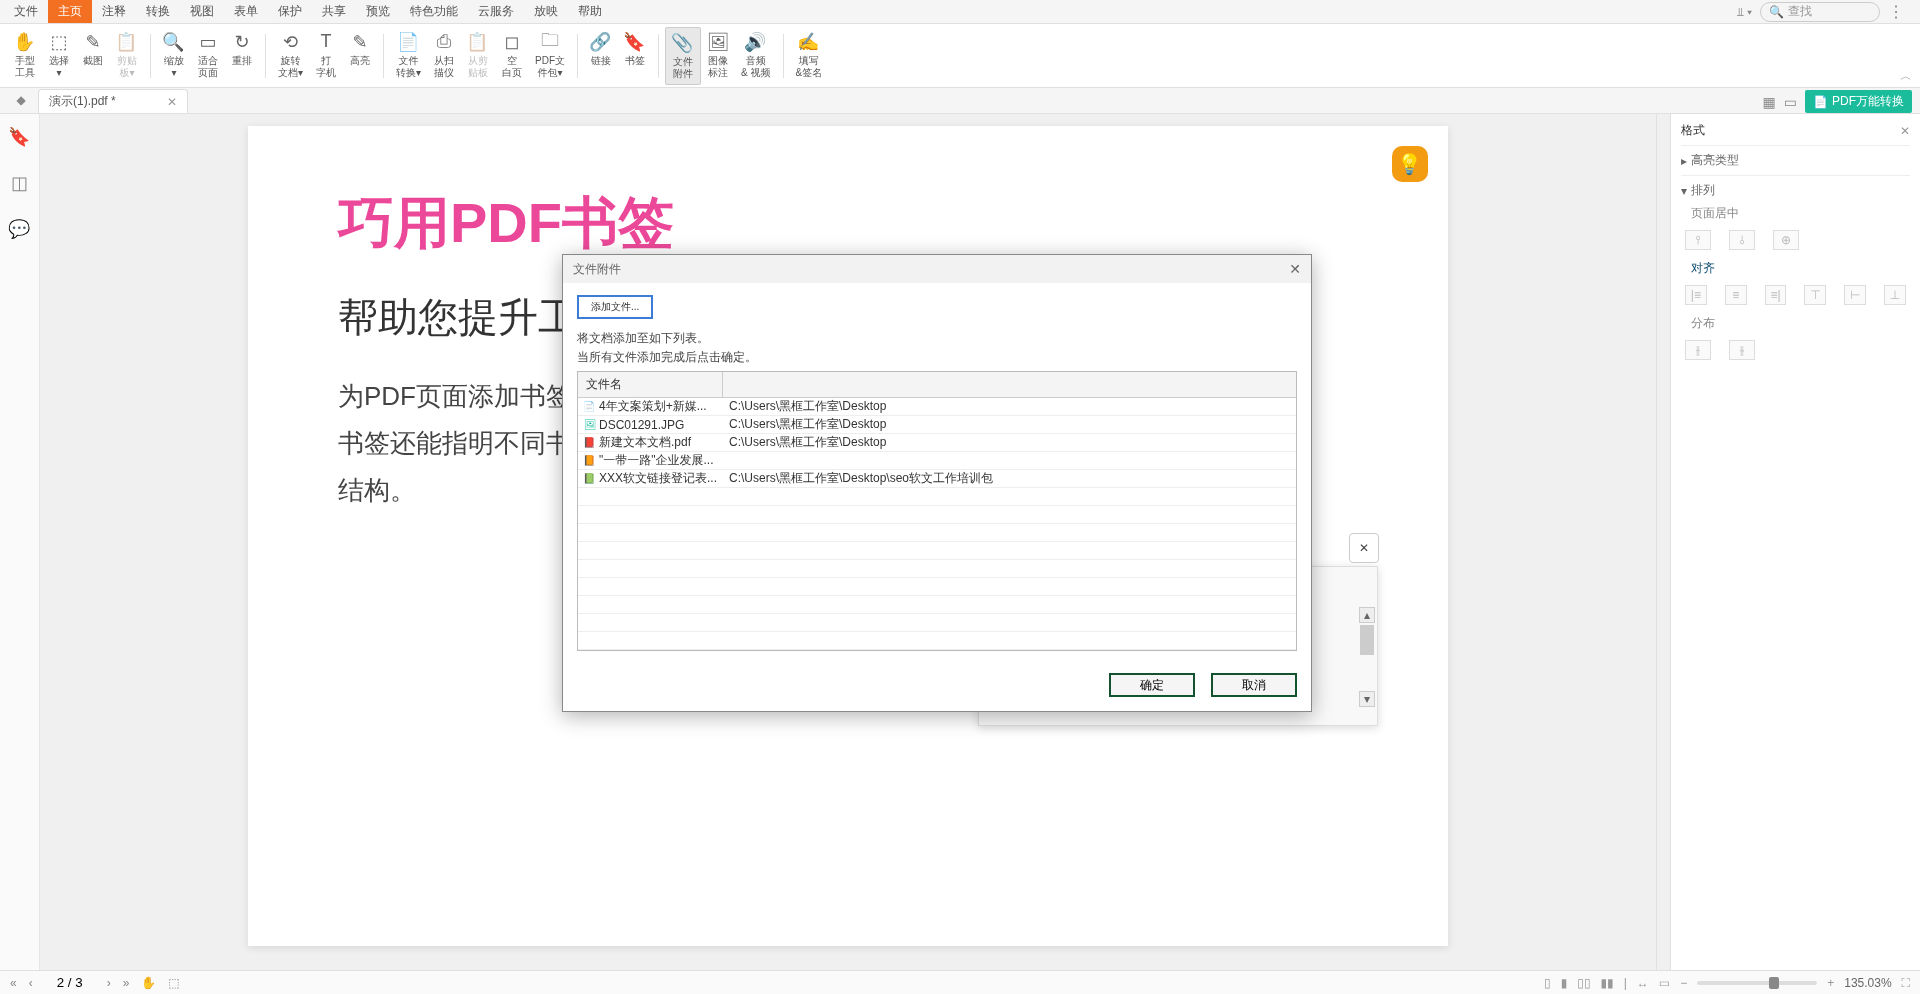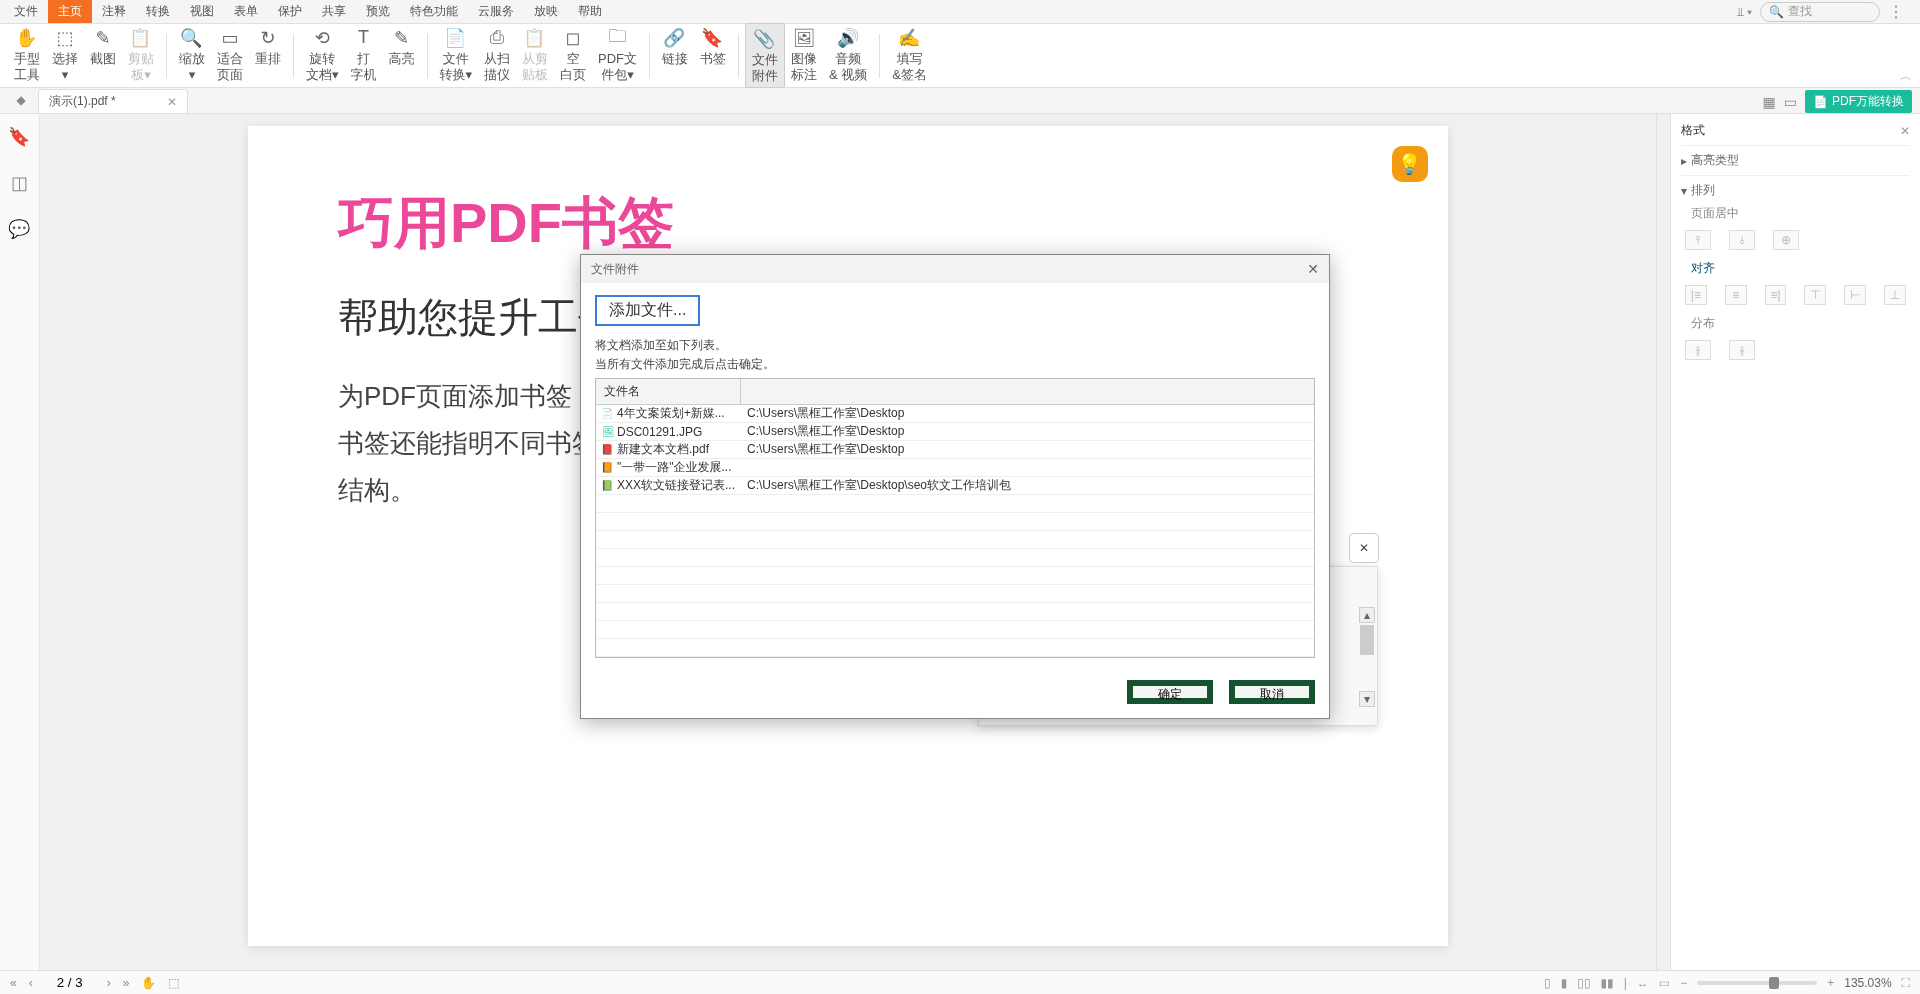--- a/index.html
+++ b/index.html
@@ -13,21 +13,21 @@
 .search-box { border: 1px solid #ccc; border-radius: 10px; height: 20px; width: 120px; display: flex; align-items: center; padding: 0 8px; color: #999; }
 .search-box .mag { margin-right: 4px; }
 .hamburger { font-size: 16px; color: #888; cursor: pointer; }
 
 
 .ribbon { height: 64px; background: #fff; border-bottom: 1px solid #e0e0e0; display: flex; align-items: center; padding: 0 8px; position: relative; }
 .ribbon-group { display: flex; align-items: flex-start; }
 .ribbon-btn { display: flex; flex-direction: column; align-items: center; justify-content: flex-start; padding: 4px 6px; cursor: pointer; min-width: 34px; color: #555; }
 .ribbon-btn.active { background: #e8e8e8; border: 1px solid #ccc; border-radius: 2px; }
 .ribbon-btn .icon { width: 22px; height: 22px; display: flex; align-items: center; justify-content: center; font-size: 18px; color: #666; margin-bottom: 2px; }
-.ribbon-btn .label { font-size: 13px; text-align: center; line-height: 1.2; white-space: pre; }
+.ribbon-btn .label { font-size: 10px; text-align: center; line-height: 1.2; white-space: pre; }
 .ribbon-btn.disabled { opacity: 0.4; cursor: default; }
 .ribbon-sep { width: 1px; height: 44px; background: #e0e0e0; margin: 0 6px; align-self: center; }
 .ribbon-collapse { position: absolute; right: 8px; bottom: 2px; color: #999; cursor: pointer; }
 
 
 .tabbar { height: 26px; background: #f5f5f5; display: flex; align-items: flex-end; border-bottom: 1px solid #e0e0e0; padding-left: 8px; position: relative; }
 .tool-icon-left { width: 18px; height: 18px; margin: 0 8px 4px 4px; color: #888; display:flex;align-items:center;justify-content:center;}
 .tab { background: #fff; border: 1px solid #ddd; border-bottom: none; border-radius: 4px 4px 0 0; height: 24px; padding: 0 10px; display: flex; align-items: center; gap: 8px; font-size: 12px; color: #555; min-width: 150px; justify-content: space-between; }
 .tab-close { color: #999; cursor: pointer; }
 .tabbar-right { position: absolute; right: 8px; top: 2px; display: flex; align-items: center; gap: 8px; }
@@ -61,42 +61,42 @@
 
 .statusbar { height: 24px; border-top: 1px solid #e0e0e0; background: #fafafa; display: flex; align-items: center; padding: 0 10px; font-size: 12px; color: #666; gap: 12px; }
 .statusbar .nav-btn{cursor:pointer;color:#888;}
 .statusbar input{width:50px;border:none;background:transparent;text-align:center;}
 .statusbar .right{margin-left:auto;display:flex;align-items:center;gap:10px;}
 .statusbar .view-ico{color:#999;cursor:pointer;}
 .zoom-slider{width:120px;height:4px;background:#ddd;position:relative;border-radius:2px;}
 .zoom-slider .thumb{position:absolute;left:60%;top:-4px;width:10px;height:12px;background:#888;border-radius:2px;}
 
 
-.modal { position: absolute; left: 580px; top: 254px; width: 750px; background: #fff; border: 1px solid #888; box-shadow: 0 4px 20px rgba(0,0,0,.3); }
+.modal { position: absolute; left: 562px; top: 254px; width: 750px; background: #fff; border: 1px solid #888; box-shadow: 0 4px 20px rgba(0,0,0,.3); }
 .modal-title { height: 28px; background: #f2f2f2; display: flex; align-items: center; padding: 0 10px; font-size: 12px; color: #666; justify-content:space-between;}
 .modal-title .close { color:#666; cursor:pointer; font-size:14px;}
 .modal-body { padding: 12px 14px; }
-.modal .add-file-btn { border: 2px solid #3a7cd6; background: #fff; padding: 3px 12px; font-size: 16px; cursor: pointer; color:#333;}
+.modal .add-file-btn { border: 2px solid #3a7cd6; background: #fff; padding: 3px 12px; font-size: 10px; cursor: pointer; color:#333;}
 .modal .hint { font-size: 12px; color: #444; margin-top: 10px; line-height: 1.6; }
 .file-table { border: 1px solid #bbb; margin-top: 4px; height: 280px; overflow:hidden;}
 .file-table .head { display: flex; background: #f4f4f4; border-bottom: 1px solid #ccc; font-size: 12px; }
 .file-table .head .col { padding: 4px 8px; border-right: 1px solid #ccc; }
 .file-table .body { font-size: 12px; }
 .file-table .row { display: flex; border-bottom: 1px solid #eee; height:18px; align-items:center;}
 .file-table .row .col { padding: 1px 6px; overflow:hidden;white-space:nowrap;text-overflow:ellipsis;}
 .col-name { width: 145px; display:flex;align-items:center;gap:3px;}
 .col-path { flex:1; }
 .file-ico { width:12px;height:12px;display:inline-flex;align-items:center;justify-content:center;font-size:10px;}
 .file-ico.doc{color:#2b7cd3;}
 .file-ico.img{color:#1abc9c;}
 .file-ico.pdf{color:#e74c3c;}
 .file-ico.ppt{color:#e67e22;}
 .file-ico.xls{color:#27ae60;}
 .modal-footer { display: flex; justify-content: flex-end; gap: 16px; padding: 10px 14px 14px; }
-.modal-footer button { width: 86px; height: 24px; border: 6px solid #14532d; background: #f5f5f5; cursor: pointer; font-size:12px;}
+.modal-footer button { width: 86px; height: 24px; border: 2px solid #14532d; background: #f5f5f5; cursor: pointer; font-size:12px;}
 </style>
 </head>
 <body>
 
 <div class="menubar">
   <div id="menu-items" style="display: flex;">
       <div class="menu-item">文件</div>
       <div class="menu-item active">主页</div>
       <div class="menu-item">注释</div>
       <div class="menu-item">转换</div>

